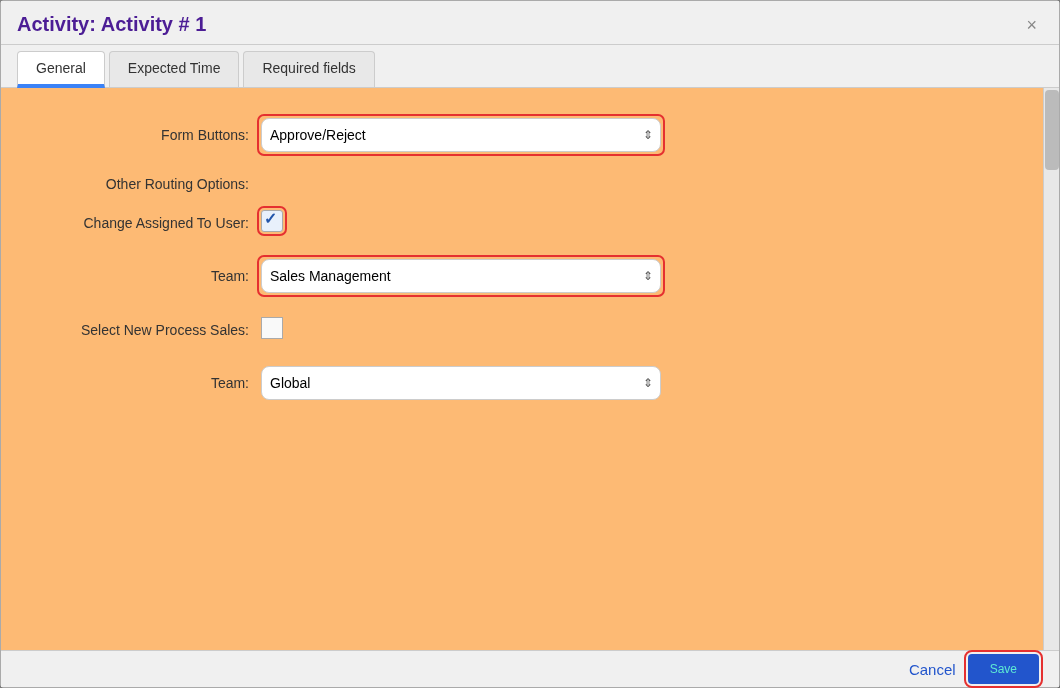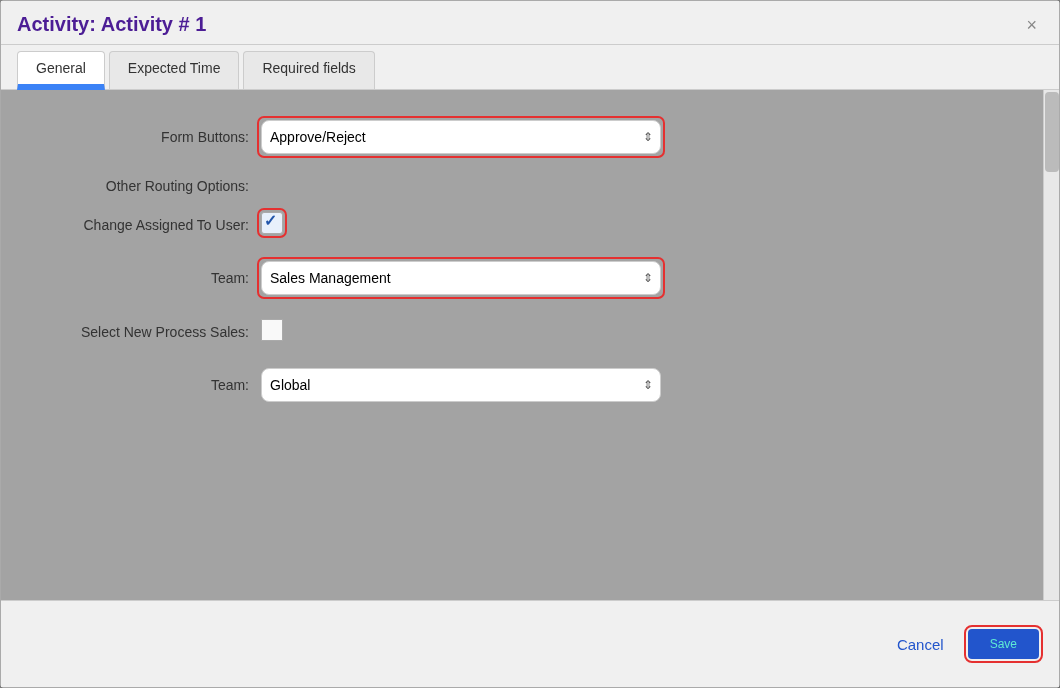--- a/index.html
+++ b/index.html
@@ -59,29 +59,29 @@
       border-bottom: none;
       background: #e8e8e8;
       margin-right: 4px;
       border-radius: 4px 4px 0 0;
       font-size: 14px;
       color: #333;
       margin-top: 6px;
     }
     .tab.active {
       background: #ffffff;
-      border-bottom: 6px solid #3b82f6;
+      border-bottom: 4px solid #3b82f6;
       margin-bottom: -1px;
       font-weight: normal;
       z-index: 1;
     }
 
     .dialog-body {
       flex: 1;
-      background: #a3a3a3;
+      background: #fdba74;
       overflow-y: auto;
       padding: 30px 40px 20px 40px;
       position: relative;
     }
     .scrollbar-area {
       position: absolute;
       right: 0;
       top: 0;
       bottom: 0;
       width: 16px;
@@ -175,26 +175,26 @@
       font-size: 16px;
       font-weight: bold;
       color: #2255aa;
     }
     .checkbox-wrap.unchecked {
       background: #f9f9f9;
     }
 
     .dialog-footer {
       background: #f0f0f0;
-      padding: 28px 20px;
+      padding: 3px 20px;
       display: flex;
       align-items: center;
       justify-content: flex-end;
       border-top: 1px solid #ccc;
-      gap: 12px;
+      gap: 0;
     }
     .btn-cancel {
       background: none;
       border: none;
       color: #2255cc;
       font-size: 15px;
       cursor: pointer;
       padding: 6px 12px;
       text-decoration: none;
     }

